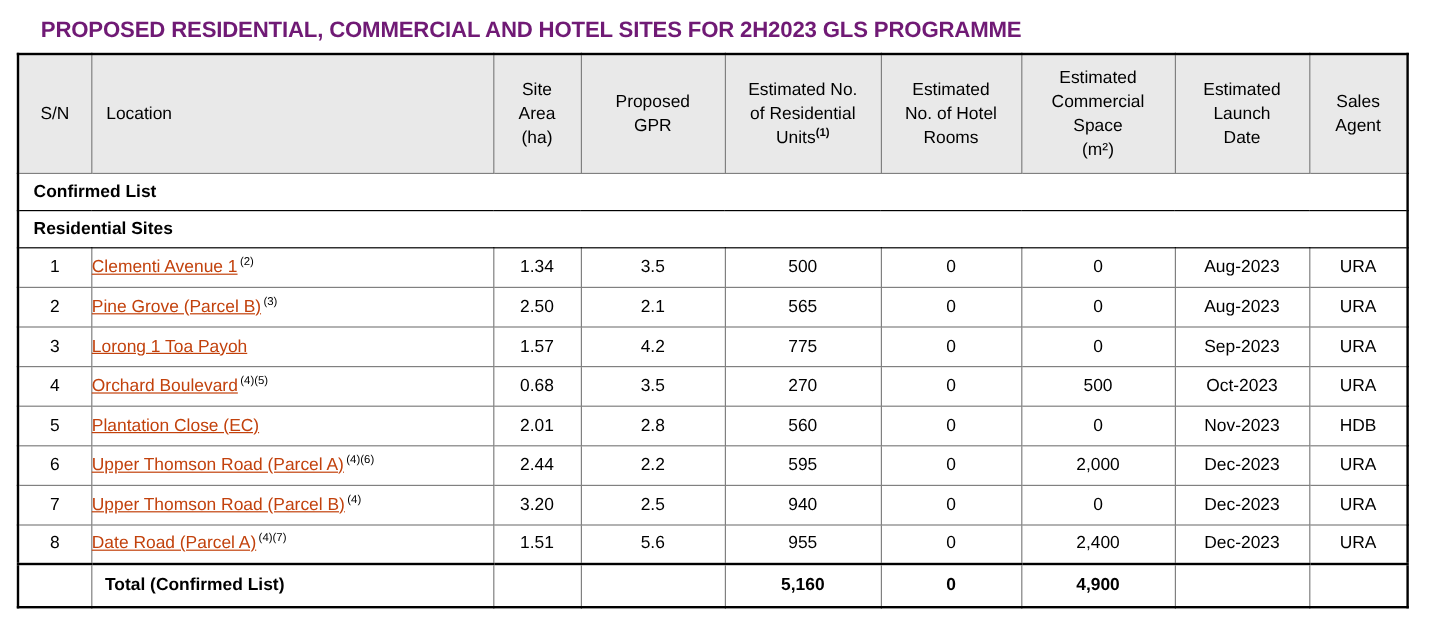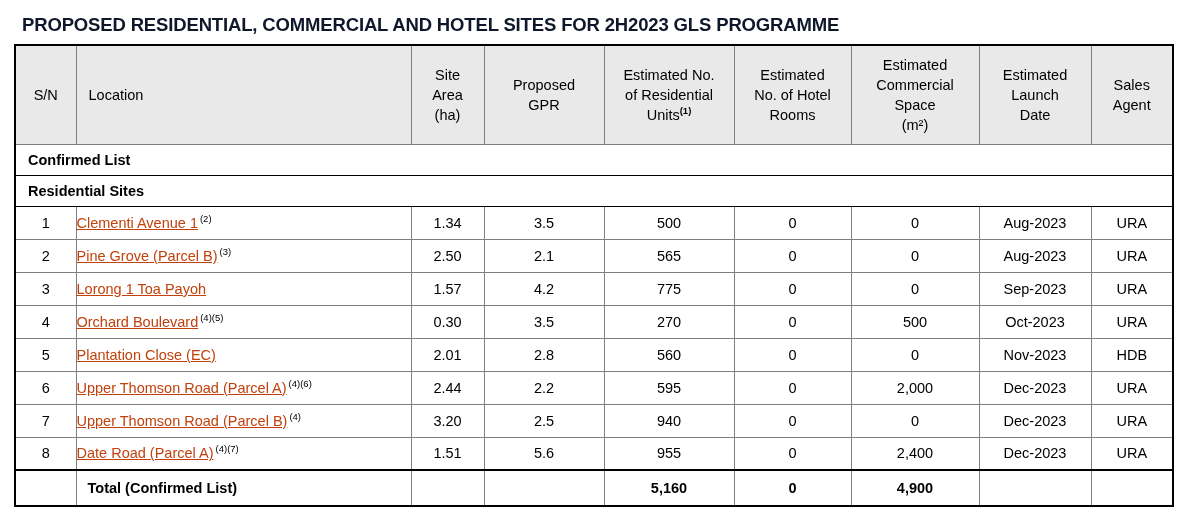--- a/index.html
+++ b/index.html
@@ -17,27 +17,27 @@
 
   .page {
     position: relative;
     width: 1200px;
     height: 526px;
     box-sizing: border-box;
   }
 
   .doc-title {
     position: absolute;
-    left: 22px;
+    left: 34px;
     top: 14px;
     font-size: 18.5px;
     font-weight: bold;
     letter-spacing: -0.15px;
     white-space: nowrap;
-    color: #0f172a;
+    color: #701a75;
   }
 
   .table-wrap {
     position: absolute;
     left: 14px;
     top: 44px;
     width: 1158px;
   }
 
   table.gls {
@@ -237,21 +237,21 @@
             <td class="c-gpr">4.2</td>
             <td class="c-units">775</td>
             <td class="c-hotel">0</td>
             <td class="c-comm">0</td>
             <td class="c-date">Sep-2023</td>
             <td class="c-agent">URA</td>
           </tr>
           <tr class="data-row">
             <td class="c-sn">4</td>
             <td class="c-loc"><span class="site-link">Orchard Boulevard</span><span class="fn">(4)(5)</span></td>
-            <td class="c-area">0.30</td>
+            <td class="c-area">0.68</td>
             <td class="c-gpr">3.5</td>
             <td class="c-units">270</td>
             <td class="c-hotel">0</td>
             <td class="c-comm">500</td>
             <td class="c-date">Oct-2023</td>
             <td class="c-agent">URA</td>
           </tr>
           <tr class="data-row">
             <td class="c-sn">5</td>
             <td class="c-loc"><span class="site-link">Plantation Close (EC)</span></td>

